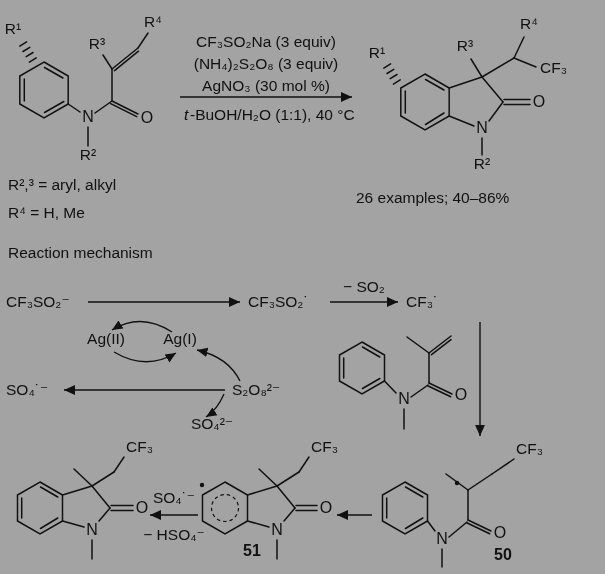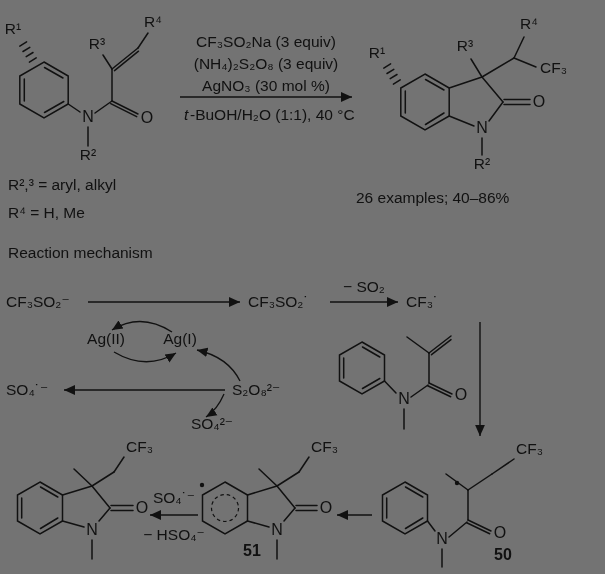--- a/index.html
+++ b/index.html
@@ -1,16 +1,16 @@
 <!DOCTYPE html>
 <html><head>
 <meta charset="utf-8">
 <style>
   html,body{margin:0;padding:0;background:#ffffff;}
-  .page{position:relative;width:605px;height:574px;background:#737373;overflow:hidden;}
+  .page{position:relative;width:605px;height:574px;background:#a3a3a3;overflow:hidden;}
   svg text{font-family:"Liberation Sans","DejaVu Sans",sans-serif;font-size:15.5px;fill:#111;}
   svg text.atom{font-size:16px;}
   svg text.bold{font-weight:700;font-size:16px;}
   svg text.it{font-style:italic;}
   .bond{stroke:#111;stroke-width:1.5;fill:none;stroke-linecap:round;}
   .ringline{stroke:#111;stroke-width:1.5;fill:none;}
   .arrowline{stroke:#111;stroke-width:1.4;fill:none;}
   .curve{stroke:#111;stroke-width:1.3;fill:none;}
   .dot{fill:#111;stroke:none;}
   .dashedcircle{fill:none;stroke:#111;stroke-width:1.2;stroke-dasharray:3.5 3;}

